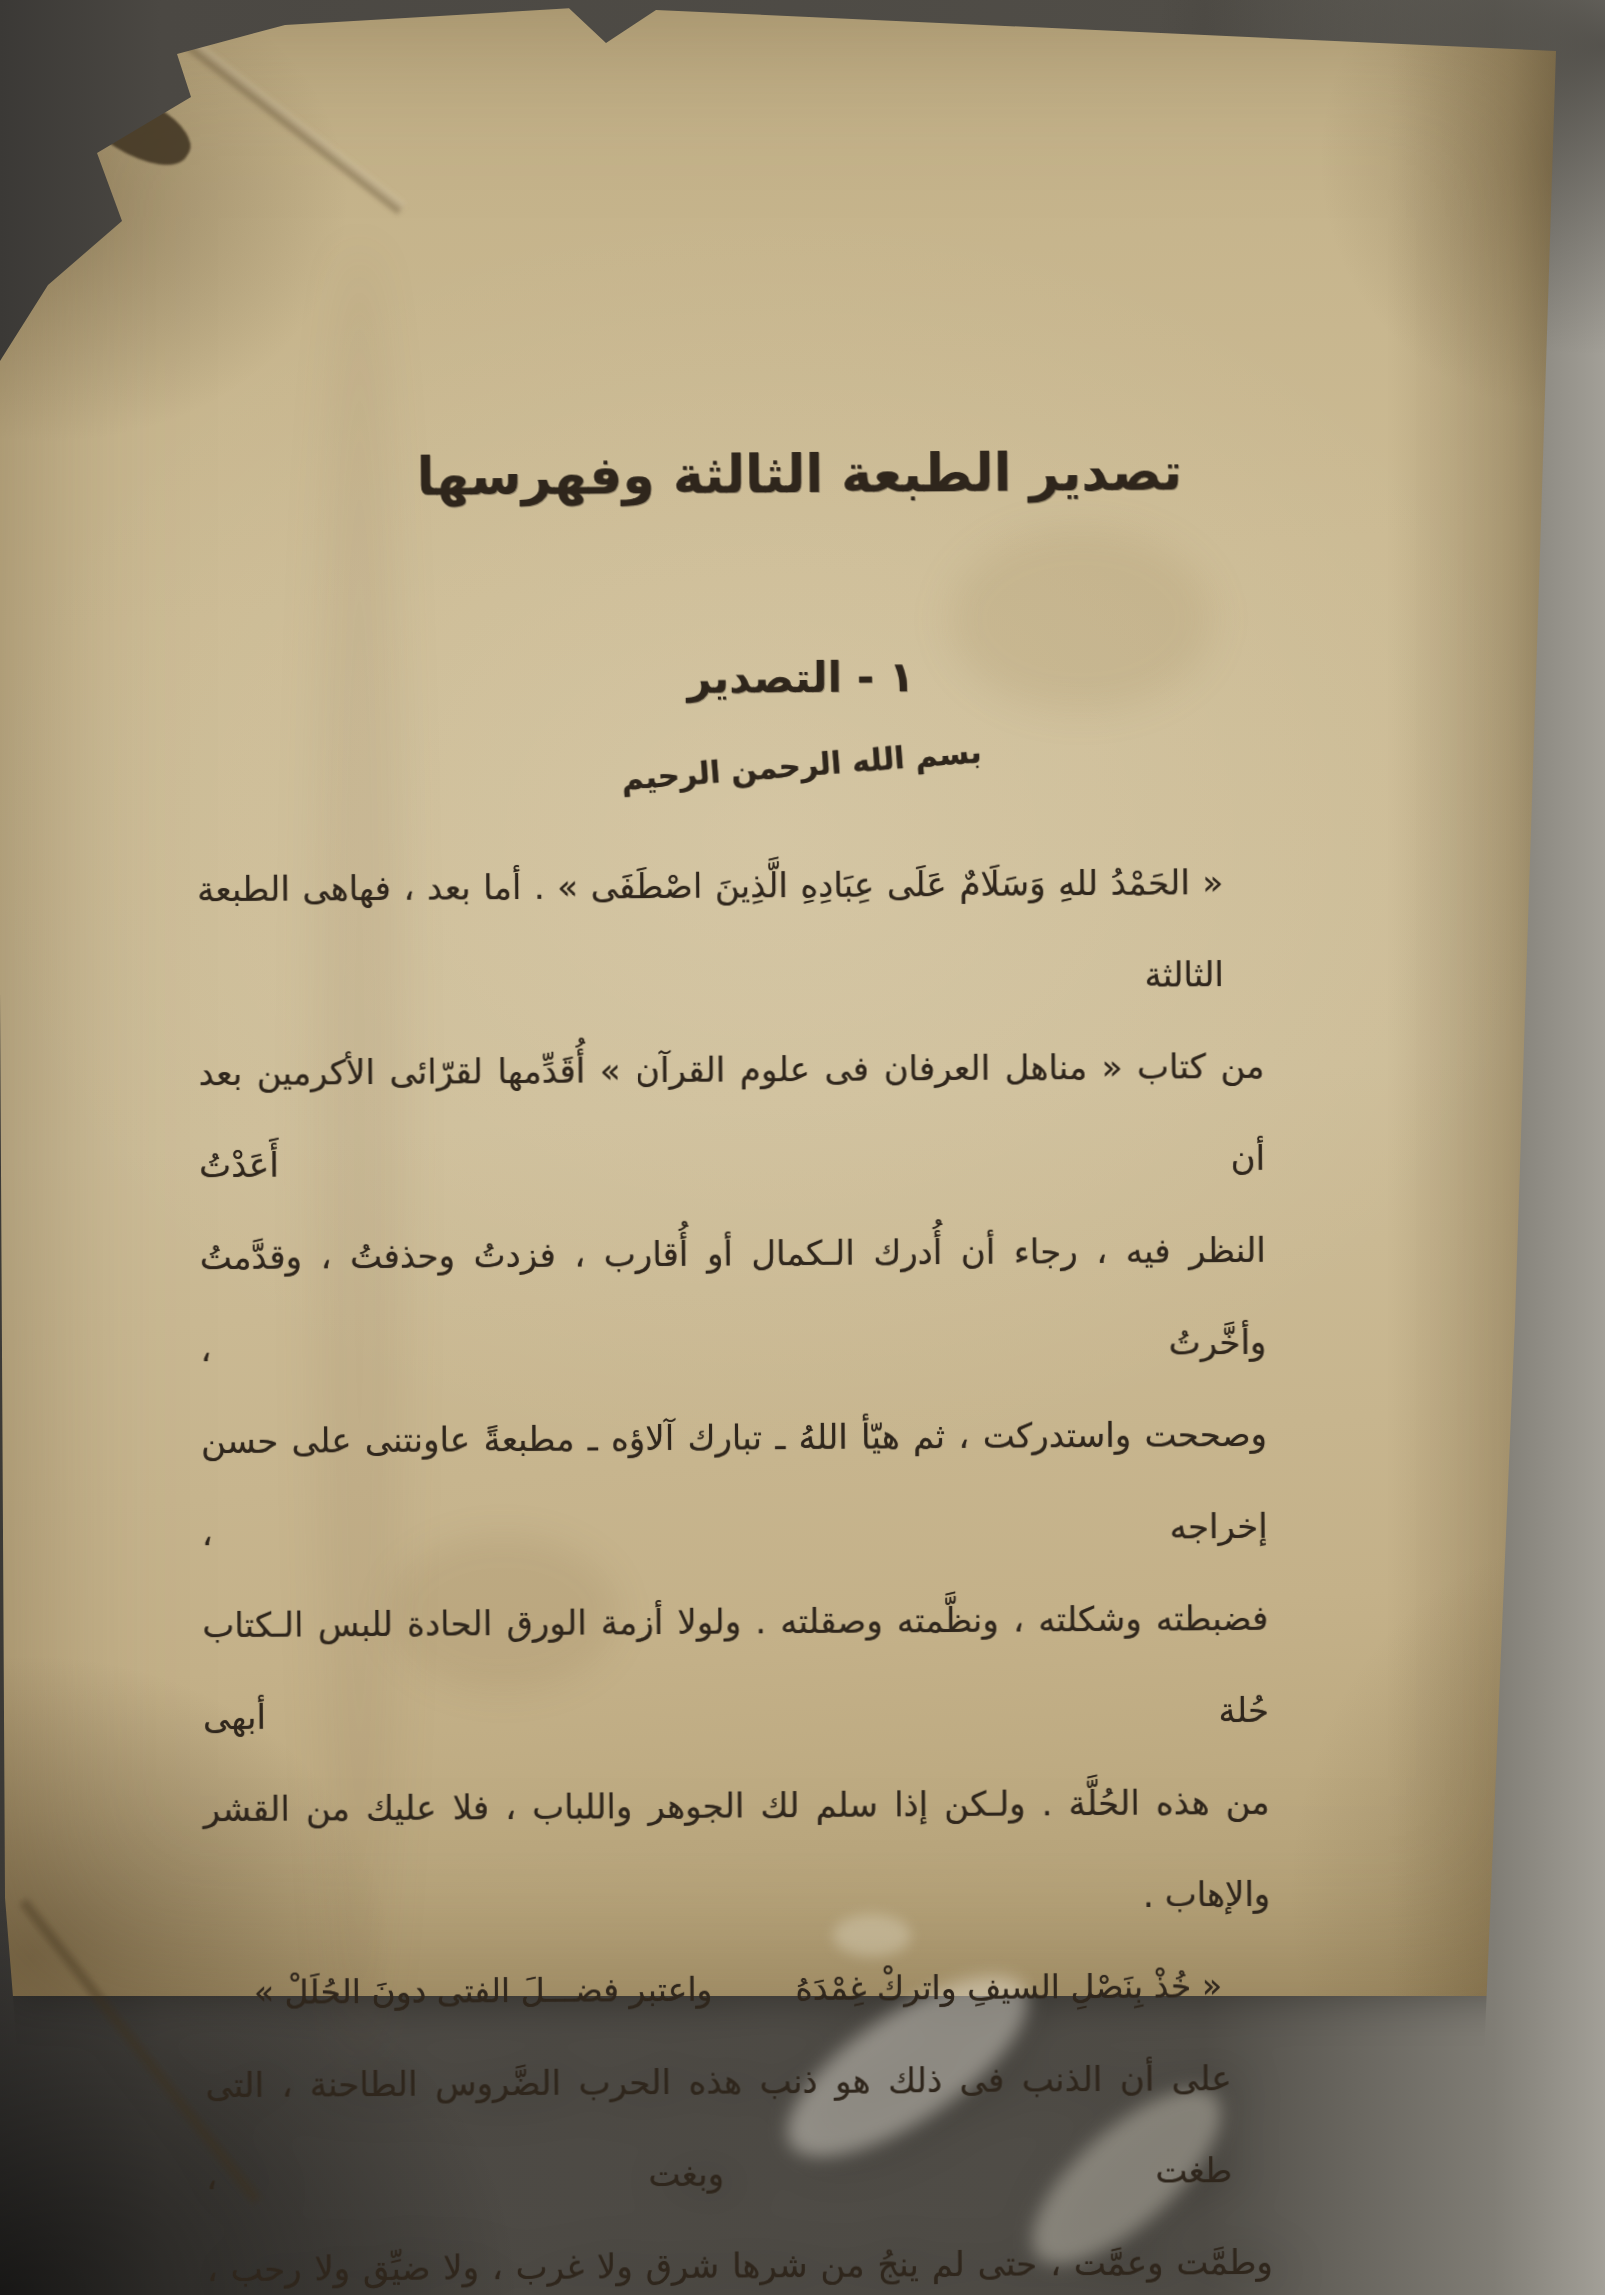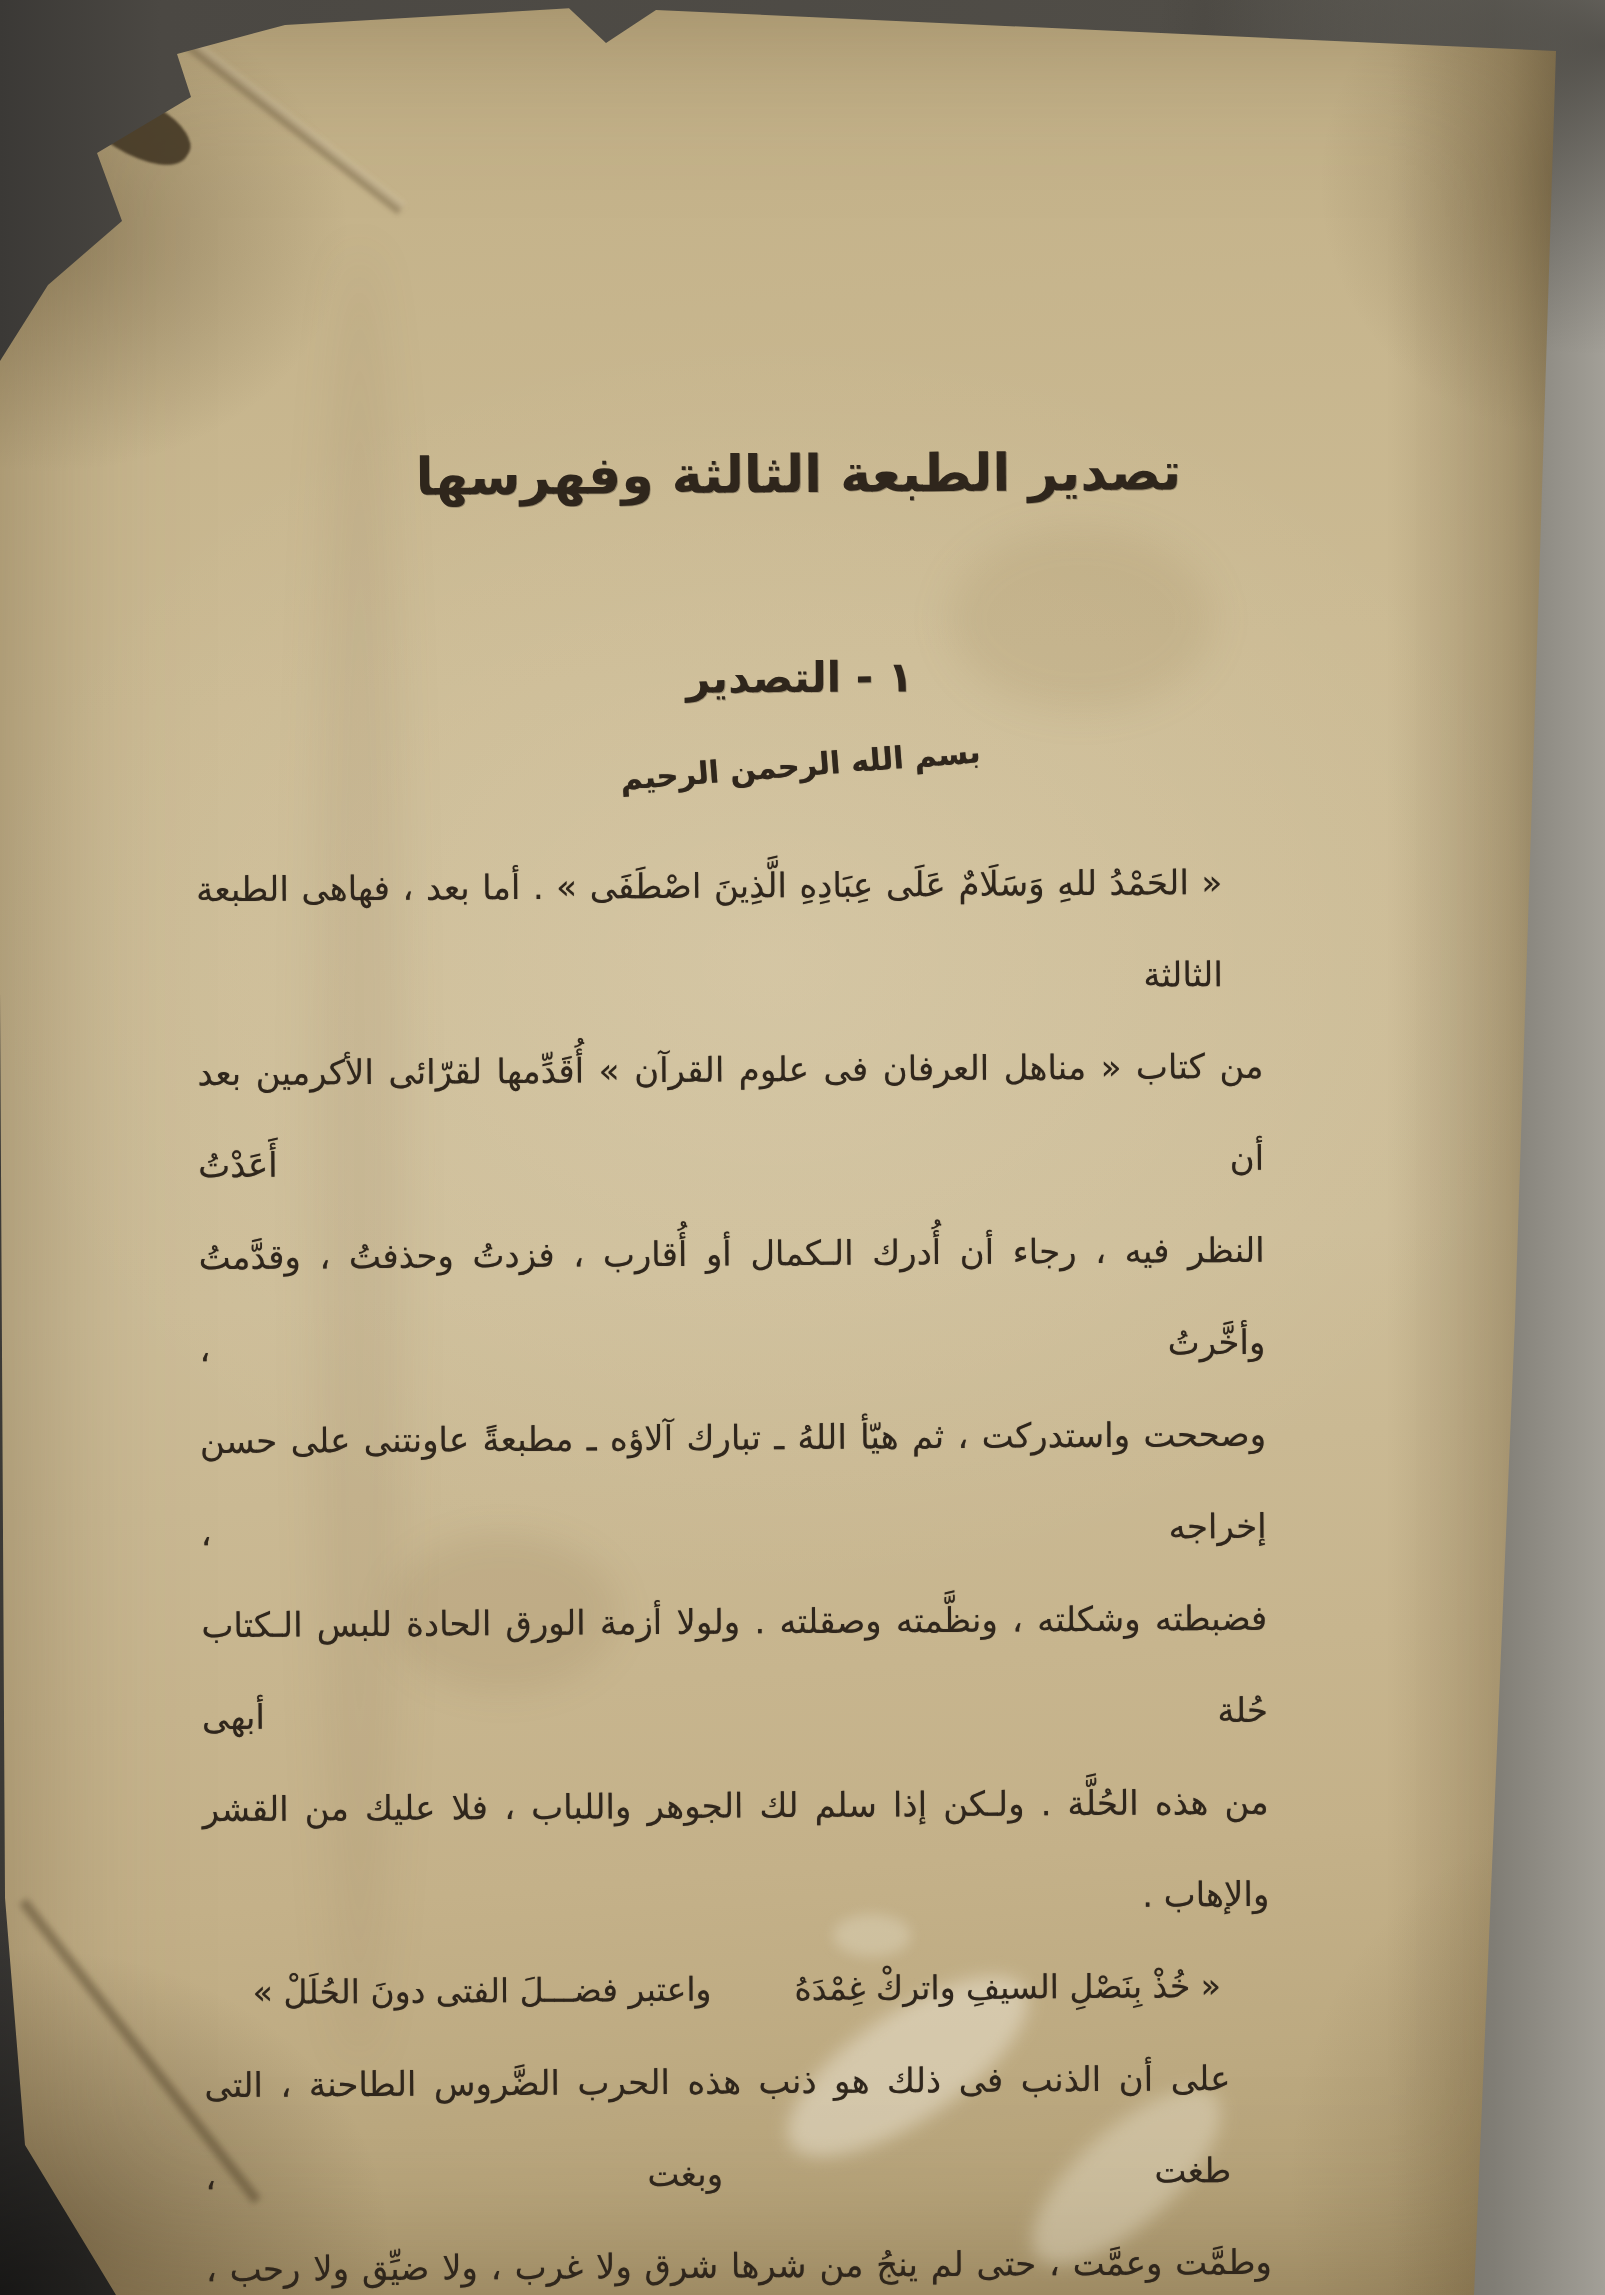--- a/index.html
+++ b/index.html
@@ -6,21 +6,21 @@
   html,body{margin:0;padding:0;background:#2e2c29;}
   .photo{
     position:relative;width:1606px;height:2295px;overflow:hidden;
     font-family:"DejaVu Sans",sans-serif;
     background:
       radial-gradient(743px 578px at 0% 100%, rgba(0,0,0,.6), transparent 70%),
       radial-gradient(627px 429px at 100% 2%, rgba(33,31,27,.6), transparent 72%),
       linear-gradient(to right,#3b3936,#4b4843 10%,#504d47 75%,#807d75 93%,#a3a098 100%);
   }
   .page{
-    position:absolute;left:0;top:0;width:1606px;height:2295px;
+    position:absolute;left:0;top:0;width:1606px;height:1996px;
     clip-path:polygon(285px 25px,569px 8.3px,606px 43px,656px 10px,1556px 51px,
       1536px 677px,1515px 1320px,1474px 2295px,116px 2295px,25px 2145px,
       5px 1898px,0px 990px,0px 361px,48px 285px,122px 221px,97px 153px,
       191px 97px,177px 54px);
     background:
       radial-gradient(1155px 908px at 48% 42%, rgba(255,250,235,.16), transparent 70%),
       radial-gradient(429px 347px at 3% 10%, rgba(75,58,32,.40), transparent 70%),
       radial-gradient(512px 429px at 2% 98%, rgba(60,45,25,.48), transparent 70%),
       radial-gradient(429px 512px at 99% 95%, rgba(95,78,48,.35), transparent 70%),
       radial-gradient(363px 363px at 98% 8%, rgba(90,72,42,.38), transparent 70%),

